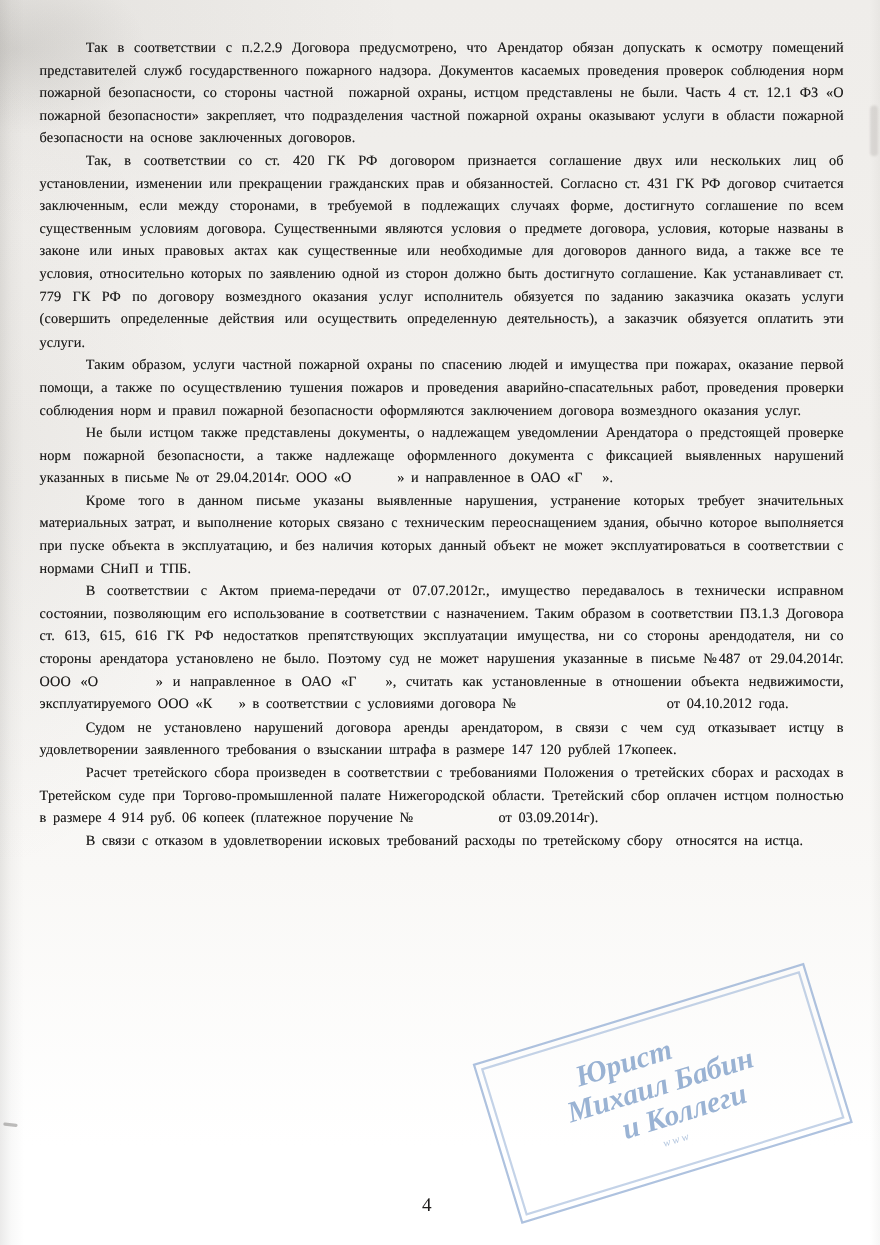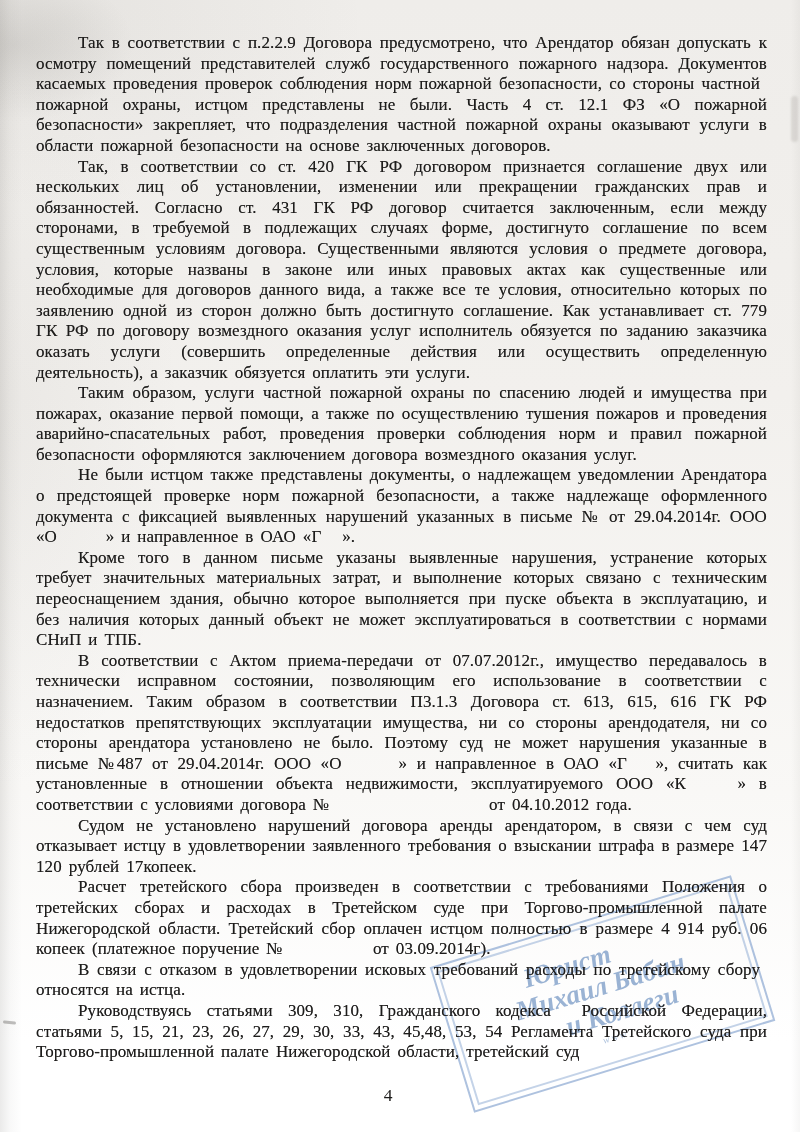--- a/index.html
+++ b/index.html
@@ -25,21 +25,21 @@
   .text-block {
     position: absolute;
     left: 36px; top: 33px; width: 731px;
     z-index: 2;
     color: #1d1c1b;
   }
   .text-block p {
     margin: 0;
     text-align: justify;
     text-indent: 42px;
-    font-size: 17px;
+    font-size: 13px;
     line-height: 20.6px;
     word-spacing: 2.6px;
     letter-spacing: 0.1px;
     text-shadow: 0 0 0.5px rgba(20,20,20,0.55);
   }
   
   .stamp {
     position: absolute;
     left: 445px; top: 918px;
     width: 315px; height: 152px;
@@ -112,19 +112,18 @@
 <div class="text-block">
   <p>Так в соответствии с п.2.2.9 Договора предусмотрено, что Арендатор обязан допускать к осмотру помещений представителей служб государственного пожарного надзора. Документов касаемых проведения проверок соблюдения норм пожарной безопасности, со стороны частной&nbsp; пожарной охраны, истцом представлены не были. Часть 4 ст. 12.1 ФЗ «О пожарной безопасности» закрепляет, что подразделения частной пожарной охраны оказывают услуги в области пожарной безопасности на основе заключенных договоров.</p>
   <p>Так, в соответствии со ст. 420 ГК РФ договором признается соглашение двух или нескольких лиц об установлении, изменении или прекращении гражданских прав и обязанностей. Согласно ст. 431 ГК РФ договор считается заключенным, если между сторонами, в требуемой в подлежащих случаях форме, достигнуто соглашение по всем существенным условиям договора. Существенными являются условия о предмете договора, условия, которые названы в законе или иных правовых актах как существенные или необходимые для договоров данного вида, а также все те условия, относительно которых по заявлению одной из сторон должно быть достигнуто соглашение. Как устанавливает ст. 779 ГК РФ по договору возмездного оказания услуг исполнитель обязуется по заданию заказчика оказать услуги (совершить определенные действия или осуществить определенную деятельность), а заказчик обязуется оплатить эти услуги.</p>
   <p>Таким образом, услуги частной пожарной охраны по спасению людей и имущества при пожарах, оказание первой помощи, а также по осуществлению тушения пожаров и проведения аварийно-спасательных работ, проведения проверки соблюдения норм и правил пожарной безопасности оформляются заключением договора возмездного оказания услуг.</p>
   <p>Не были истцом также представлены документы, о надлежащем уведомлении Арендатора о предстоящей проверке норм пожарной безопасности, а также надлежаще оформленного документа с фиксацией выявленных нарушений указанных в письме № от 29.04.2014г. ООО «О&nbsp;&nbsp;&nbsp;&nbsp;&nbsp;&nbsp;&nbsp;» и направленное в ОАО «Г&nbsp;&nbsp;&nbsp;».</p>
   <p>Кроме того в данном письме указаны выявленные нарушения, устранение которых требует значительных материальных затрат, и выполнение которых связано с техническим переоснащением здания, обычно которое выполняется при пуске объекта в эксплуатацию, и без наличия которых данный объект не может эксплуатироваться в соответствии с нормами СНиП и ТПБ.</p>
   <p>В соответствии с Актом приема-передачи от 07.07.2012г., имущество передавалось в технически исправном состоянии, позволяющим его использование в соответствии с назначением. Таким образом в соответствии П3.1.3 Договора ст. 613, 615, 616 ГК РФ недостатков препятствующих эксплуатации имущества, ни со стороны арендодателя, ни со стороны арендатора установлено не было. Поэтому суд не может нарушения указанные в письме №487 от 29.04.2014г. ООО «О&nbsp;&nbsp;&nbsp;&nbsp;&nbsp;&nbsp;» и направленное в ОАО «Г&nbsp;&nbsp;&nbsp;», считать как установленные в отношении объекта недвижимости, эксплуатируемого ООО «К&nbsp;&nbsp;&nbsp;&nbsp;» в соответствии с условиями договора №&nbsp;&nbsp;&nbsp;&nbsp;&nbsp;&nbsp;&nbsp;&nbsp;&nbsp;&nbsp;&nbsp;&nbsp;&nbsp;&nbsp;&nbsp;&nbsp;&nbsp;&nbsp;&nbsp;&nbsp;&nbsp;&nbsp; от 04.10.2012 года.</p>
   <p>Судом не установлено нарушений договора аренды арендатором, в связи с чем суд отказывает истцу в удовлетворении заявленного требования о взыскании штрафа в размере 147 120 рублей 17копеек.</p>
   <p>Расчет третейского сбора произведен в соответствии с требованиями Положения о третейских сборах и расходах в Третейском суде при Торгово-промышленной палате Нижегородской области. Третейский сбор оплачен истцом полностью в размере 4 914 руб. 06 копеек (платежное поручение №&nbsp;&nbsp;&nbsp;&nbsp;&nbsp;&nbsp;&nbsp;&nbsp;&nbsp;&nbsp;&nbsp;&nbsp; от 03.09.2014г).</p>
   <p>В связи с отказом в удовлетворении исковых требований расходы по третейскому сбору&nbsp; относятся на истца.</p>
-  <p>Руководствуясь статьями 309, 310, Гражданского кодекса&nbsp; Российской Федерации, статьями 5, 15, 21, 23, 26, 27, 29, 30, 33, 43, 45,48, 53, 54 Регламента Третейского суда при Торгово-промышленной палате Нижегородской области, третейский суд</p>
 </div>
 
 <div class="page-number">4</div>
 
 <div class="artifact-dash"></div>
 <div class="artifact-right-smudge"></div>
 
 </body></html>

